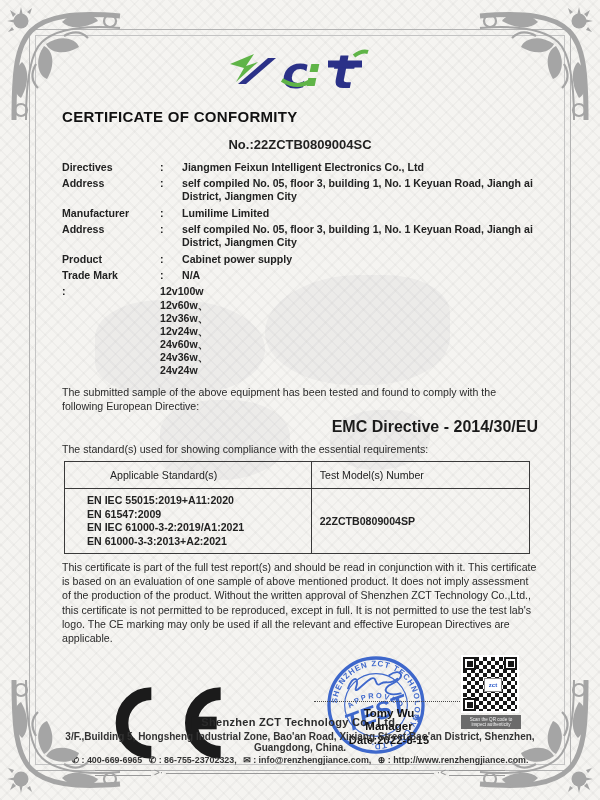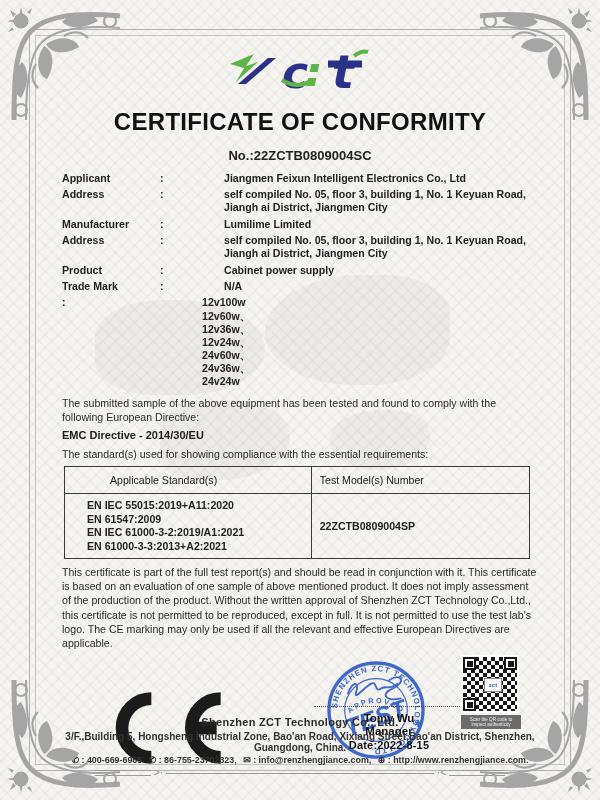--- a/index.html
+++ b/index.html
@@ -27,30 +27,30 @@
   .corner.br{bottom:4px;right:4px;transform:scale(-1,-1);}
   
   .wm{position:absolute;background:#9aa0a6;opacity:.10;border-radius:45% 60% 55% 40%;z-index:0;}
   .wm1{left:95px;top:300px;width:170px;height:95px;}
   .wm2{left:265px;top:275px;width:185px;height:110px;border-radius:60% 40% 50% 55%;}
   .wm3{left:160px;top:400px;width:130px;height:80px;border-radius:50% 55% 65% 40%;}
   .wm4{left:330px;top:410px;width:100px;height:60px;border-radius:55% 45% 60% 50%;}
 
   .content{position:absolute;left:62px;top:42px;width:476px;z-index:2;color:#1c1c1c;}
   .logo{display:block;margin:0 auto;width:152px;height:60px;}
-  .title{margin:6px 0 12px;text-align:center;font-size:24px;font-weight:bold;letter-spacing:.3px;color:#111;}
+  .title{margin:6px 0 12px;font-size:15px;font-weight:bold;letter-spacing:.3px;color:#111;}
   .cert-no{margin-top:7px;text-align:center;font-size:13px;font-weight:bold;color:#222;}
 
   .fields{margin-top:9px;}
   .frow{display:grid;grid-template-columns:98px 22px 1fr;font-size:10.6px;font-weight:bold;line-height:1.22;margin-bottom:3.5px;color:#222;}
-  .frow .val{padding-right:4px;margin-left:42px;}
+  .frow .val{padding-right:4px;}
   .model-l2{margin-top:1px;}
 
   .para{font-size:10.6px;line-height:1.3;color:#2a2a2a;margin:9px 0 0;}
-  .directive{text-align:left;font-size:11px;font-weight:bold;color:#1b1b1b;margin:5px 0 0;}
+  .directive{text-align:right;font-size:16px;font-weight:bold;color:#1b1b1b;margin:5px 0 0;}
   .std-intro{margin-top:7px;}
 
   table.std{width:98%;margin:4px auto 0 2px;border-collapse:collapse;font-size:10.6px;color:#222;}
   table.std th,table.std td{border:1.3px solid #3a3a3a;text-align:left;vertical-align:middle;}
   table.std th{font-weight:normal;padding:7px 8px;}
   table.std td{padding:5px 8px;}
   table.std .col-std{width:53%;padding-left:45px;}
   .std-line{font-weight:bold;line-height:1.28;padding-left:14px;}
   .report-no{font-weight:bold;}
 
@@ -215,21 +215,21 @@
       <text x="108" y="46" font-family="'DejaVu Sans',sans-serif" font-size="46" font-style="italic" font-weight="bold" fill="#2b3188">t</text>
       <path d="M104,22 h34" stroke="#2b3188" stroke-width="7"></path>
       <path d="M130,14 q8,-6 14,-4" stroke="#5fb447" stroke-width="4" fill="none"></path>
     </svg>
 
     <h1 class="title">CERTIFICATE OF CONFORMITY</h1>
     <div class="cert-no">No.:22ZCTB0809004SC</div>
 
     <div class="fields">
       <div class="frow">
-        <span>Applicant</span>
+        <span>Directives</span>
         <span>:</span>
         <span class="val">Jiangmen Feixun Intelligent Electronics Co., Ltd</span>
       </div>
       <div class="frow">
         <span>Address</span>
         <span>:</span>
         <span class="val">self compiled No. 05, floor 3, building 1, No. 1 Keyuan Road, Jiangh ai District, Jiangmen City</span>
       </div>
       <div class="frow">
         <span>Manufacturer</span>

